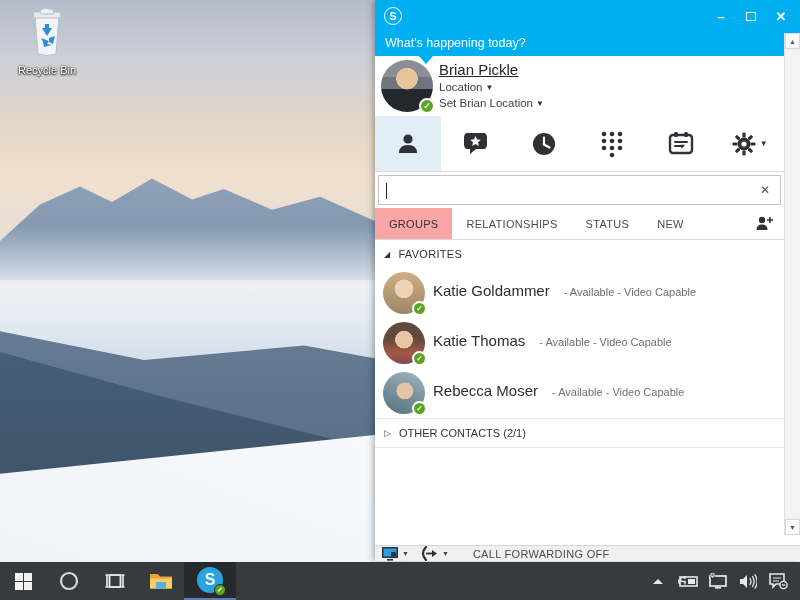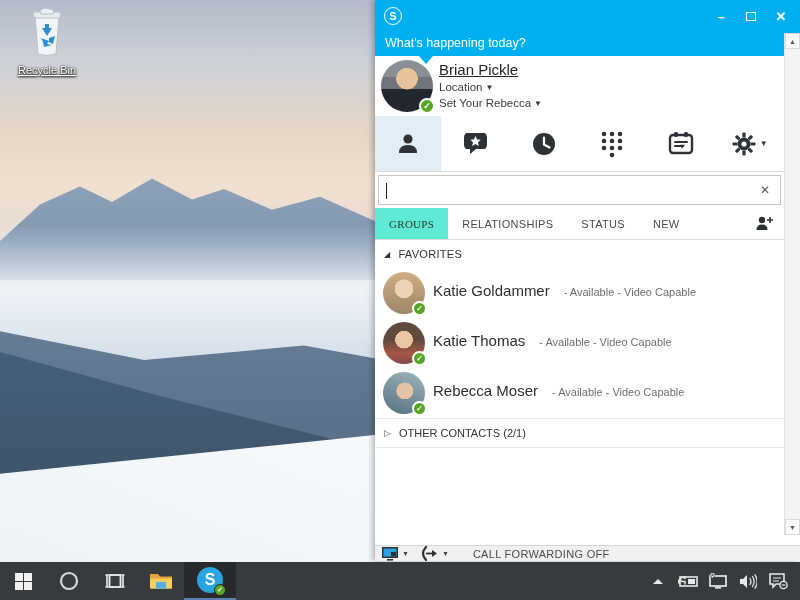--- a/index.html
+++ b/index.html
@@ -15,21 +15,21 @@
   .wp-fog { top:225px; height:140px; background:linear-gradient(180deg,rgba(238,242,246,0),rgba(240,244,248,.9) 45%,rgba(226,234,242,.45)); }
   .wp-hill-mid { top:270px; height:180px; background:linear-gradient(180deg,#6b8299,#5a7089);
     clip-path:polygon(0 34%,18% 50%,38% 42%,58% 58%,76% 48%,100% 64%,100% 100%,0 100%); }
   .wp-forest { top:320px; height:200px; background:linear-gradient(180deg,#47617b,#3c5166);
     clip-path:polygon(0 16%,20% 38%,42% 60%,64% 78%,100% 58%,100% 100%,0 100%); }
   .wp-snow { top:378px; height:184px; background:linear-gradient(200deg,#ffffff,#eef3f7);
     clip-path:polygon(100% 6%,58% 26%,0 52%,0 100%,100% 100%); }
 
   
   .recycle-bin { position:absolute; left:14px; top:8px; width:66px; text-align:center; }
-  .recycle-bin .bin-label { margin-top:2px; font-size:11px; color:#ffffff; text-shadow:0 1px 2px #000, 0 0 2px #000;text-decoration:underline; }
+  .recycle-bin .bin-label { margin-top:2px; font-size:11px; color:#ffffff; text-shadow:0 1px 2px #000, 0 0 2px #000; }
 
   
   .callout { position:absolute; left:261px; top:177px; width:97px; height:31px; background:#e2832e;
     border-radius:16px; display:flex; align-items:center; justify-content:center; box-shadow:0 1px 2px rgba(0,0,0,.25); }
   .callout::after { content:""; position:absolute; right:-13px; top:7px; border:9px solid transparent; border-left:15px solid #e2832e; }
   .callout .callout-text { color:#fff; font-size:17px; font-weight:bold; letter-spacing:1px; }
 
   
   .skype-window { position:absolute; left:375px; top:0; width:425px; height:561px; background:#ffffff;
     box-shadow:-2px 0 6px rgba(0,0,0,.3); font-size:12px; color:#333; }
@@ -66,21 +66,21 @@
   .nav-item.active { flex:0 0 66px; background:#e1eef5; }
   .nav-caret { font-size:8px; color:#333; margin-left:4px; }
 
   .search-row { height:36px; position:relative; background:#fff; padding:3px; }
   .search-input { position:absolute; left:3px; right:3px; top:3px; bottom:3px; border:1px solid #c4c4c4; background:#fff; }
   .text-caret { position:absolute; left:7px; top:7px; width:1px; height:16px; background:#222; }
   .clear-icon { position:absolute; right:10px; top:7px; font-size:12px; color:#555; }
 
   .tabs-row { height:32px; display:flex; align-items:stretch; border-bottom:1px solid #dcdcdc; background:#fff; position:relative; }
   .tab { display:flex; align-items:center; padding:0 14px; font-size:11px; color:#4a4a4a; letter-spacing:.3px; }
-  .tab.active { background:#5eead4; color:#333;font-family:Liberation Serif, serif; }
+  .tab.active { background:#fca5a5; color:#333; }
   .add-contact { position:absolute; right:10px; top:7px; }
 
   .group-header { height:28px; display:flex; align-items:center; padding-left:9px; font-size:11px; color:#333; letter-spacing:.3px; background:#fff; }
   .twisty { font-size:8px; color:#333; margin-right:8px; }
   .twisty-collapsed { font-size:9px; color:#555; margin-right:8px; }
 
   .contact-row { height:50px; position:relative; background:#fff; }
   .contact-avatar { position:absolute; left:8px; top:4px; width:42px; height:42px; }
   .contact-avatar .presence-badge { width:15px; height:15px; font-size:8px; }
   .av-kg { background:radial-gradient(circle at 50% 40%,#ecd3b5 0 28%,rgba(0,0,0,0) 29%),linear-gradient(180deg,#cfae84,#9d8668); }
@@ -172,21 +172,21 @@
           <span>What's happening today?</span>
         </div>
 
         <div class="user-card">
           <div class="note-tail"></div>
           <div class="avatar user-avatar">
             <span class="presence-badge">✓</span>
           </div>
           <div class="user-name">Brian Pickle</div>
           <div class="user-status"><span>Location</span><span class="caret">▼</span></div>
-          <div class="user-location"><span>Set Your Rebecca</span><span class="caret">▼</span></div>
+          <div class="user-location"><span>Set Brian Location</span><span class="caret">▼</span></div>
         </div>
 
         <div class="nav-row">
           <div class="nav-item active">
             <svg width="26" height="26" viewBox="0 0 26 26">
               <circle cx="13" cy="8" r="4.6" fill="#2e3236"></circle>
               <path d="M4 22 q0 -8 9 -8 q9 0 9 8 z" fill="#2e3236"></path>
             </svg>
           </div>
           <div class="nav-item">

